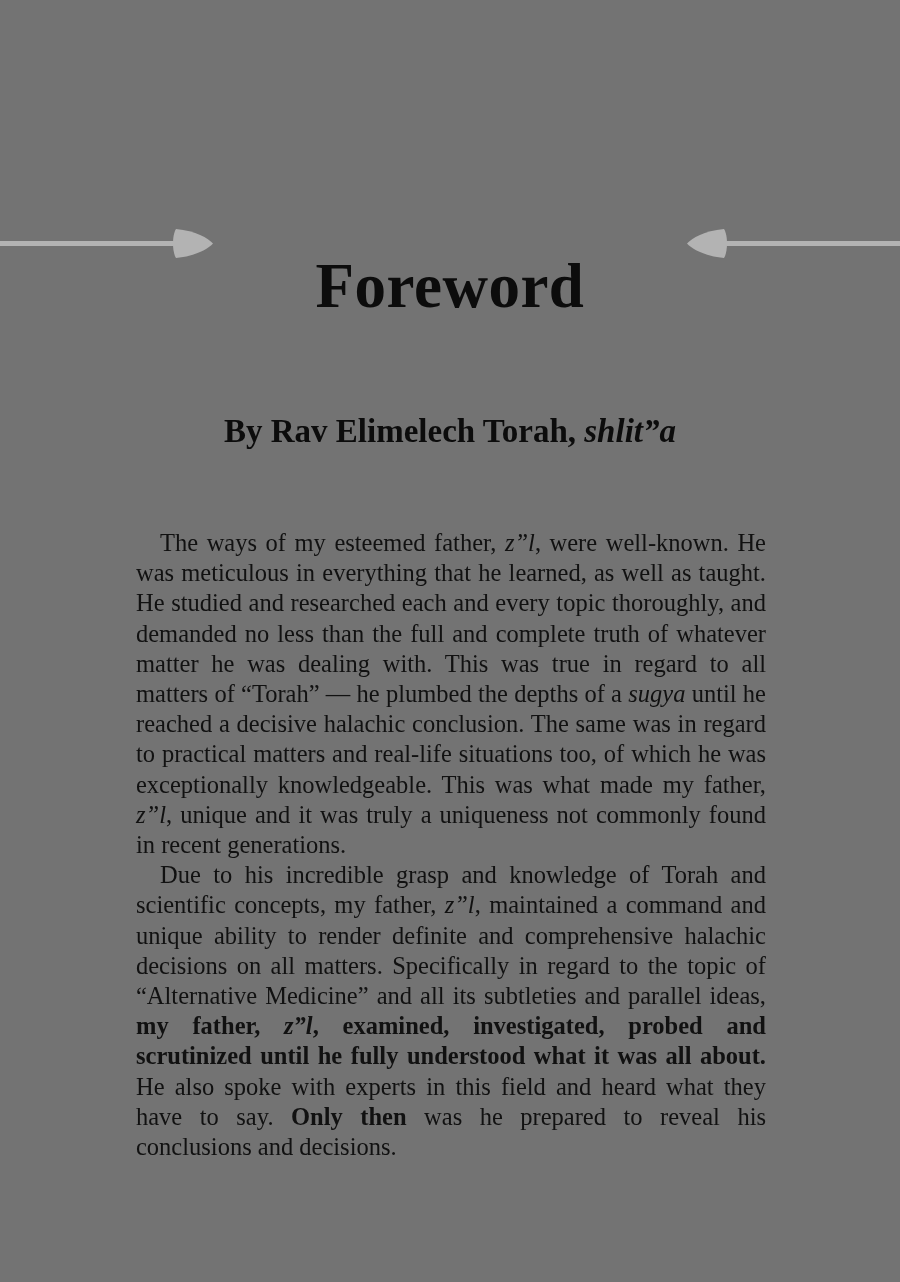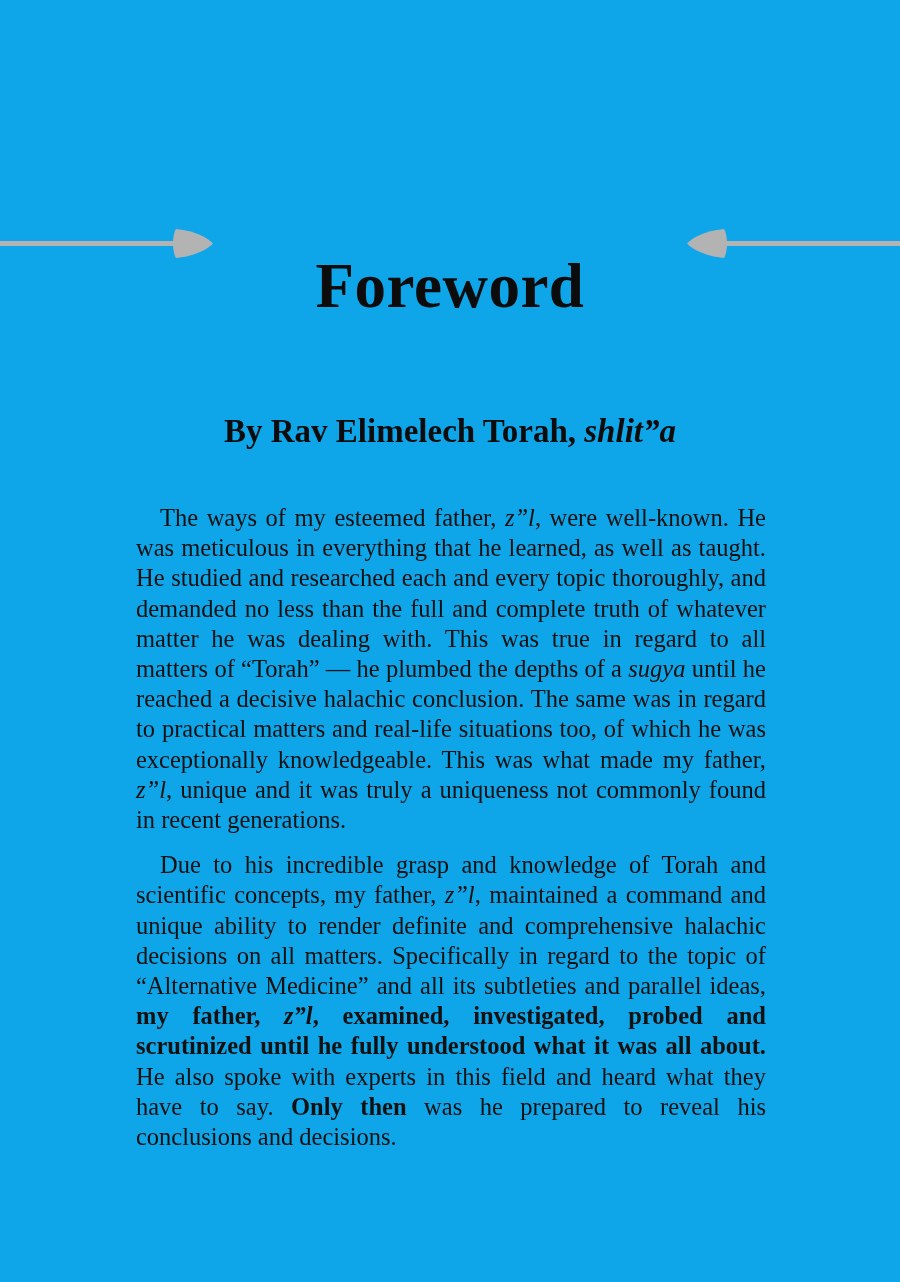--- a/index.html
+++ b/index.html
@@ -5,21 +5,21 @@
   html, body {
     margin: 0;
     padding: 0;
     background: #ffffff;
   }
 
   .page {
     position: relative;
     width: 900px;
     height: 1282px;
-    background: #0ea5e9;
+    background: #737373;
     overflow: hidden;
     font-family: "Liberation Serif", "DejaVu Serif", serif;
     color: #111111;
   }
 
   
   .title-band {
     position: absolute;
     left: 0;
     top: 196px;
@@ -68,35 +68,35 @@
   .byline .ital {
     font-style: italic;
     font-weight: 700;
     margin-top: 29px;
   }
 
   
   .body-col {
     position: absolute;
     left: 136px;
-    top: 503px;
+    top: 528px;
     width: 630px;
   }
 
   .para {
     margin: 0;
     text-align: justify;
     text-justify: inter-word;
     font-size: 24.5px;
     line-height: 30.2px;
     text-indent: 24px;
     color: #111111;
     hyphens: none;
   }
-  .para + .para { margin-top: 15px; }
+  .para + .para { margin-top: 0; }
 
   .para .ital { font-style: italic; }
   .para .bold { font-weight: 700; }
   .para .bold-ital { font-weight: 700; font-style: italic; }
 
   
   .para.clipped { text-align: justify; }
 
   
   .folio {

